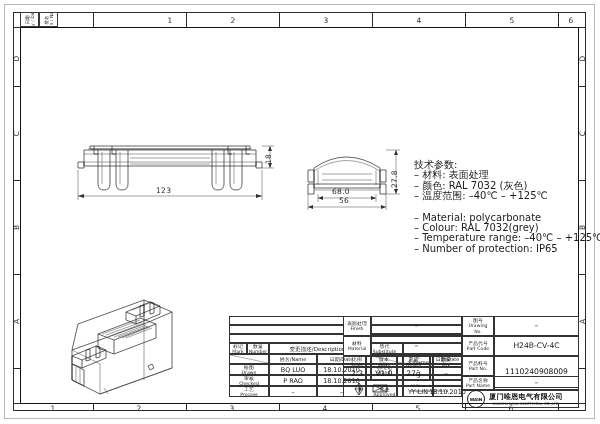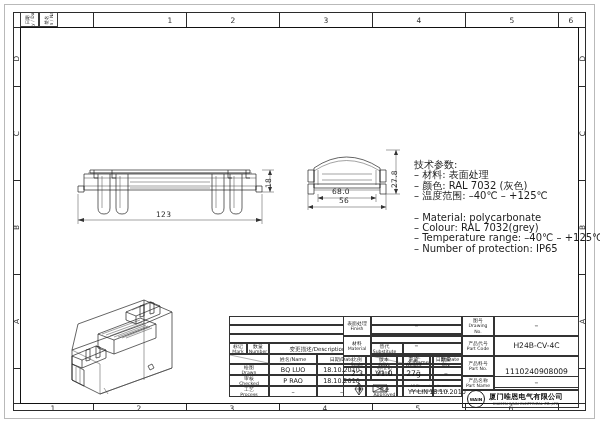--- a/index.html
+++ b/index.html
@@ -134,21 +134,21 @@
     <div class="vlabel">
       <span>日期</span><br><span>Day / Date</span>
     </div>
   </div>
   <div class="stampbox" style="left:39px;top:12px;width:19px;height:15px;">
     <div class="vlabel">
       <span>签名</span><br><span>Sign / Nam</span>
     </div>
   </div>
 
-  <div class="view" style="left:60px;top:156px;">
+  <div class="view" style="left:60px;top:132px;">
     <svg width="220" height="78" viewBox="0 0 220 78">
 
       <path class="ln-s" d="M30 14 L190 14 L190 17 L30 17 Z"></path>
       <path class="ln-t" d="M28 17 L192 17"></path>
 
       <path class="ln-s" d="M24 18 L196 18 L196 34 L24 34 Z"></path>
       <path class="ln-t" d="M24 22 L196 22"></path>
       <path class="ln-t" d="M24 30 L196 30"></path>
 
       <path class="ln-s" d="M18 30 L24 30 L24 36 L18 36 Z"></path>

